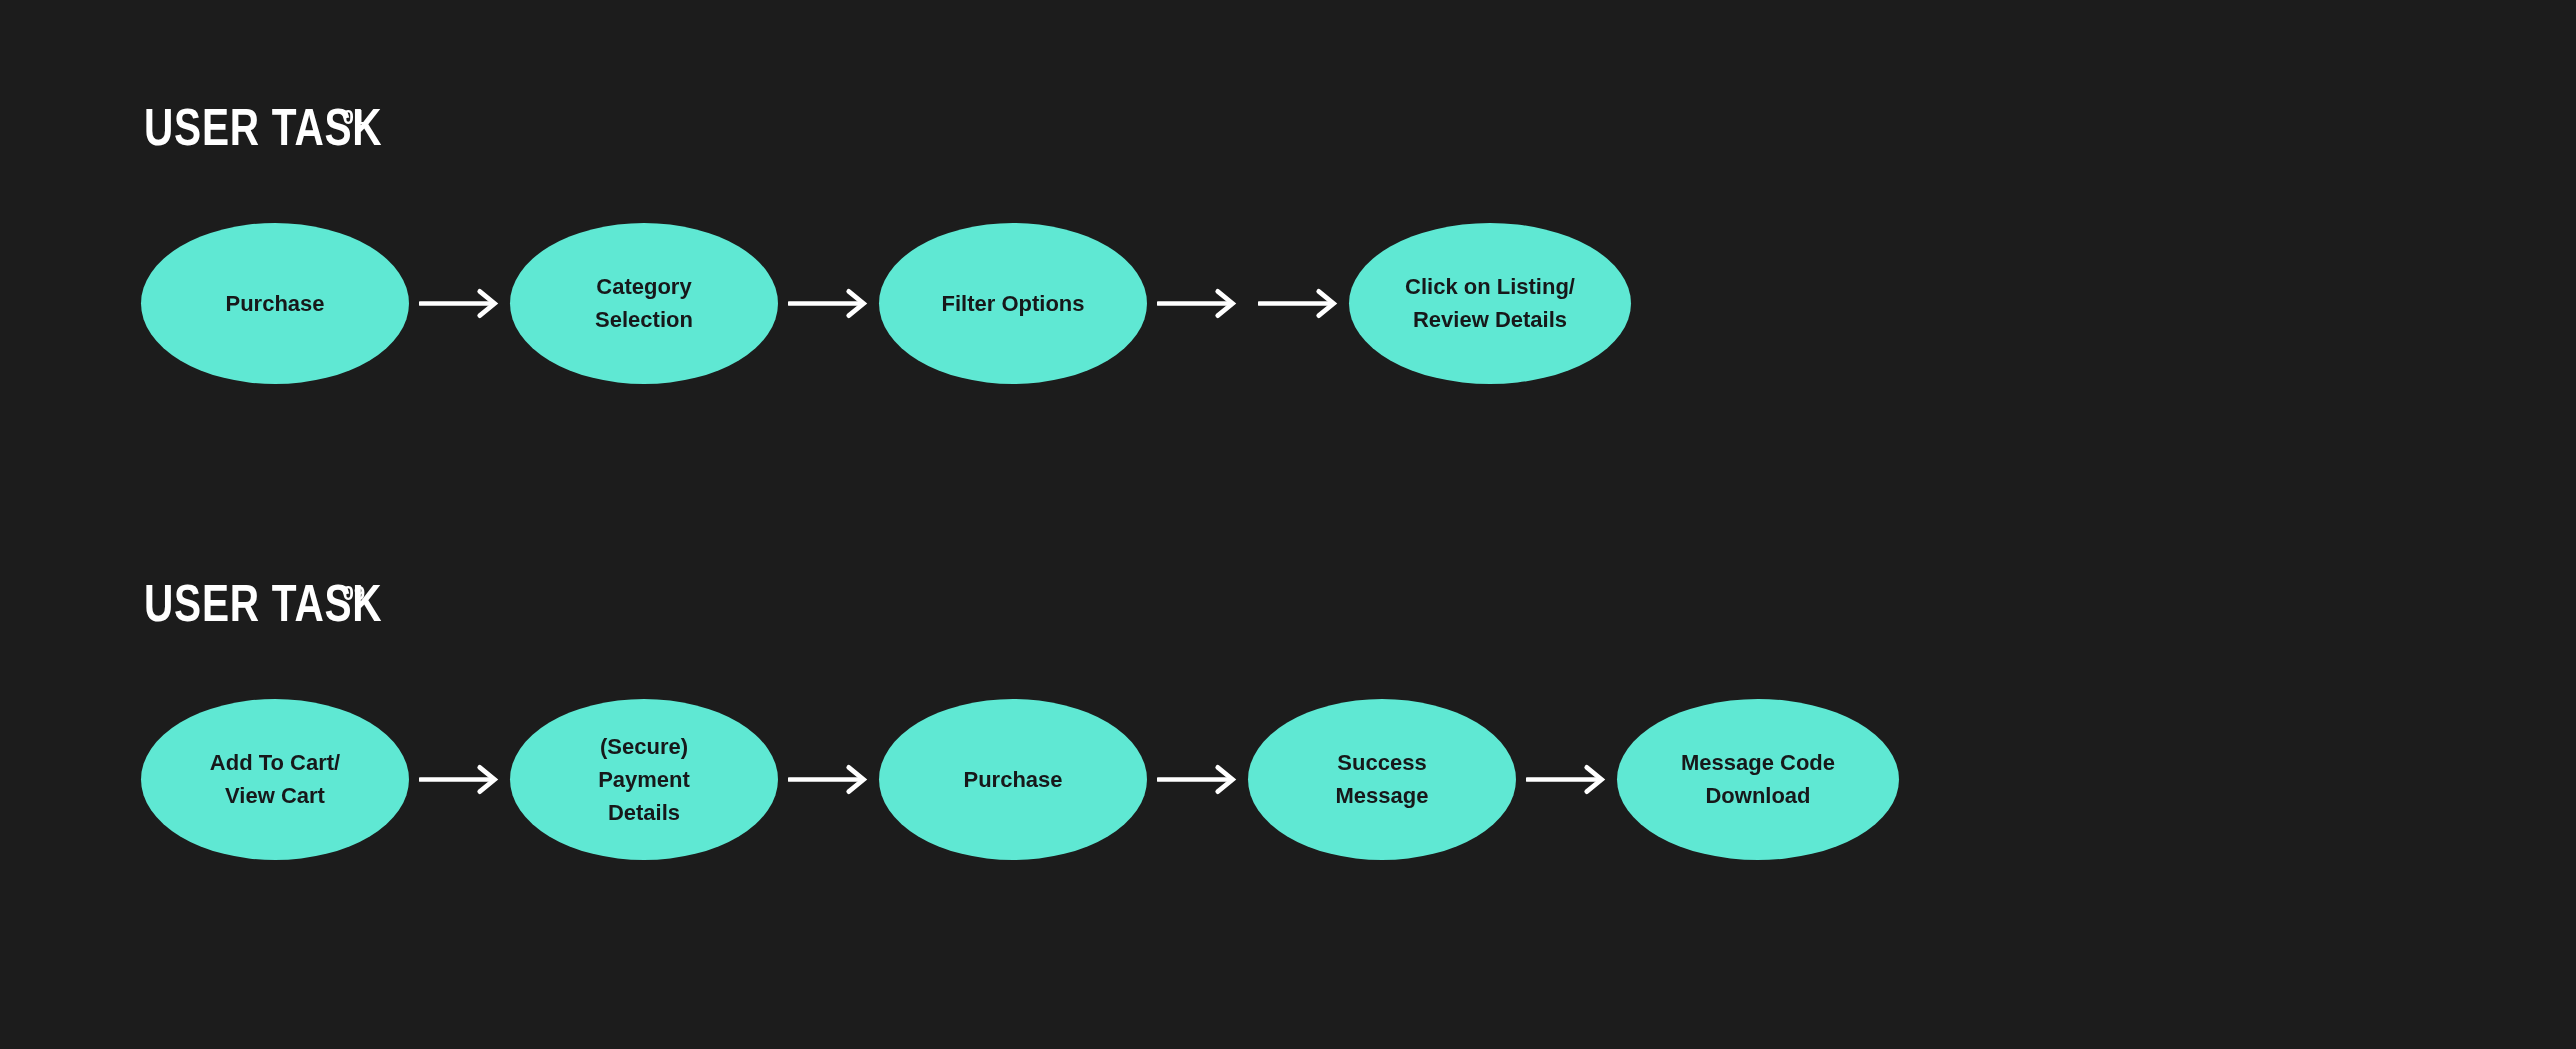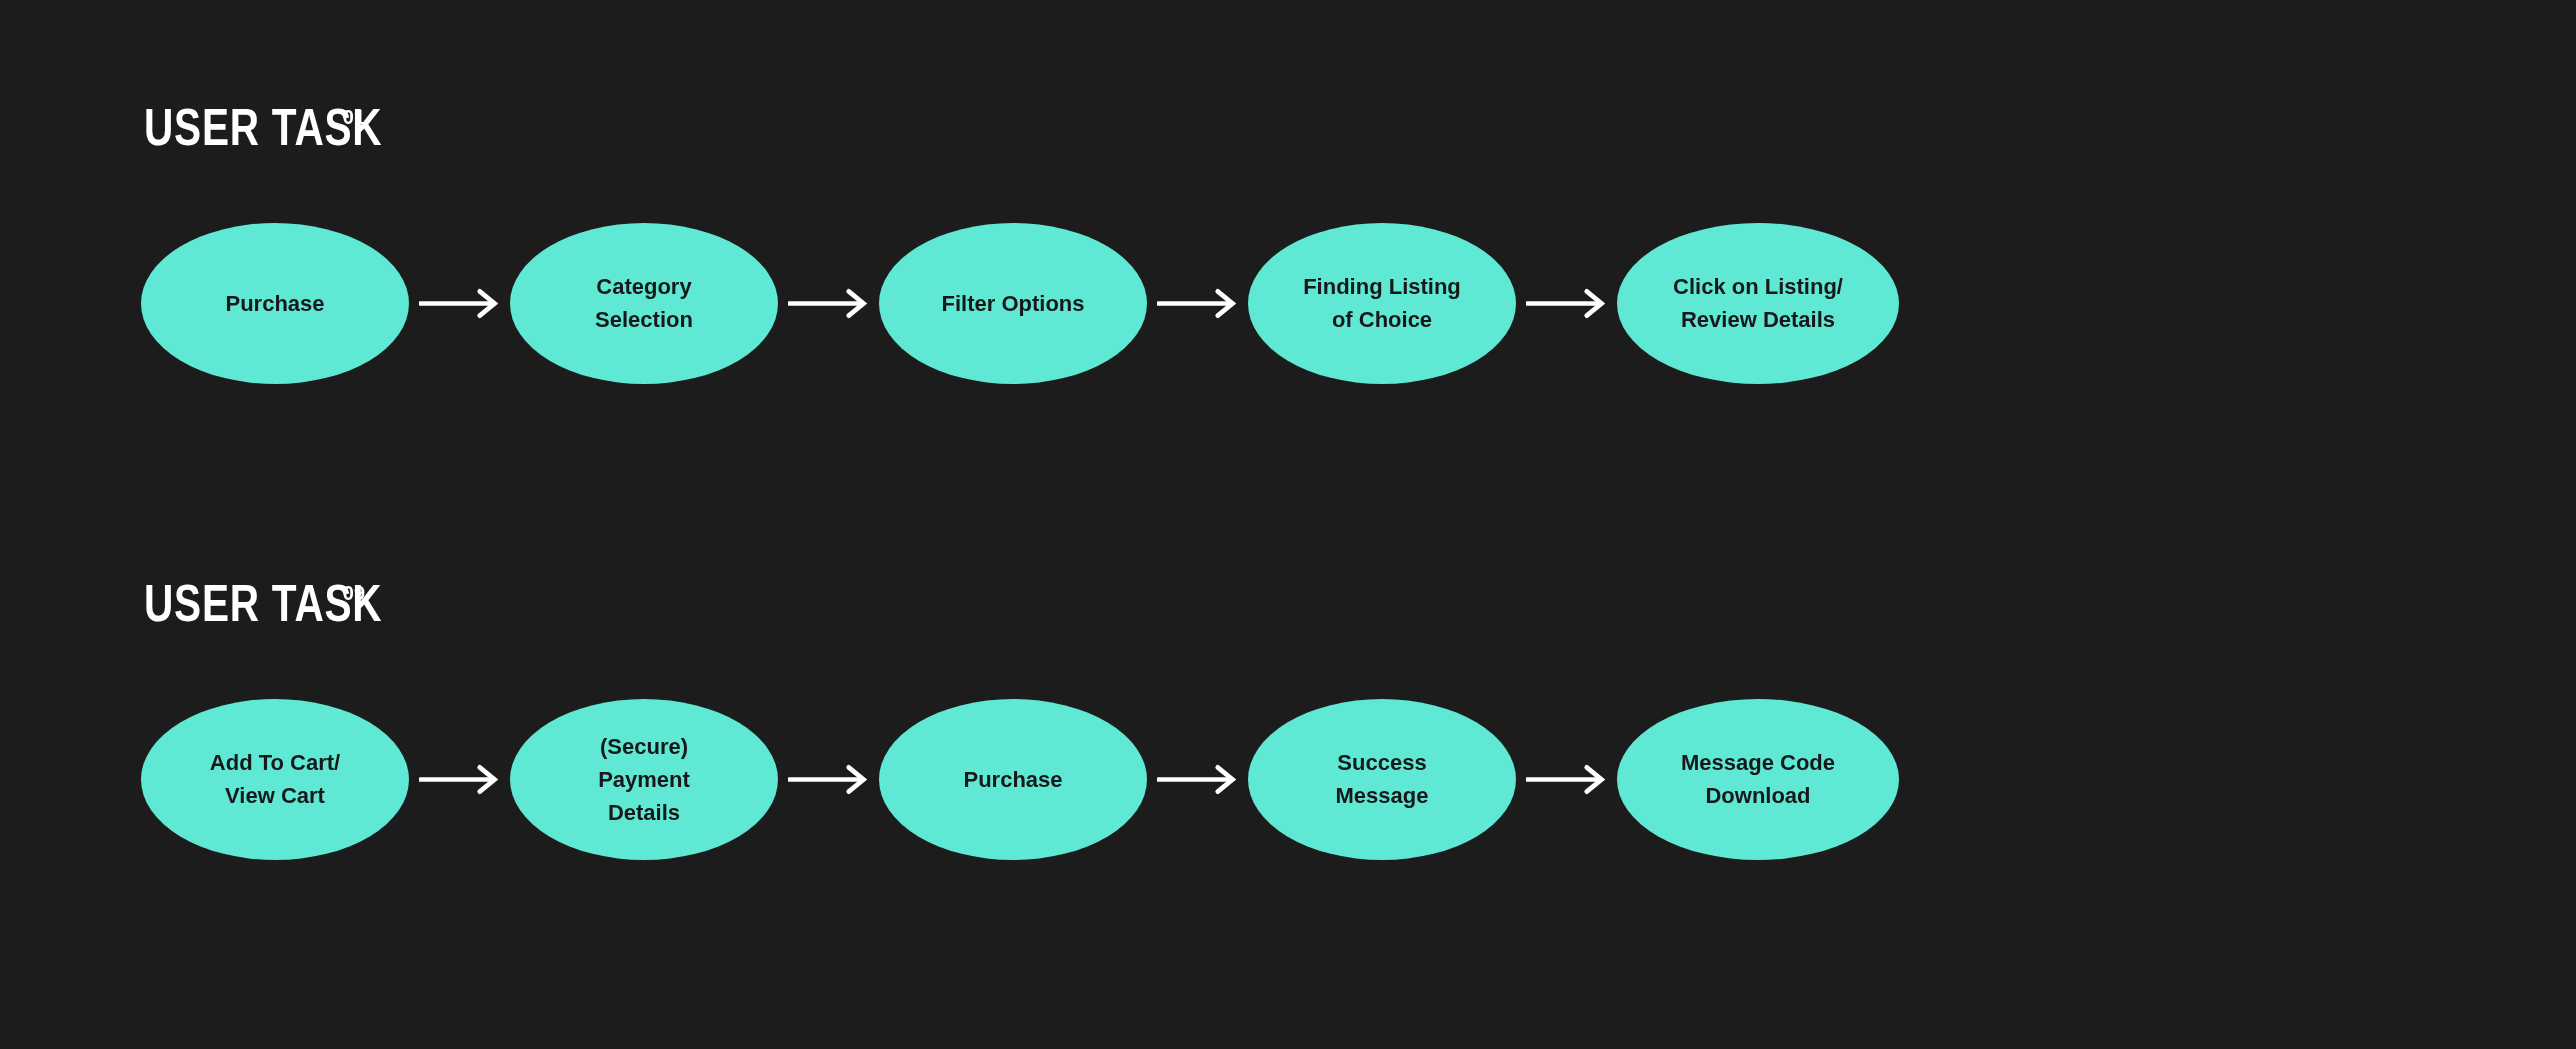--- a/index.html
+++ b/index.html
@@ -152,24 +152,20 @@
         <span class="node-label">Filter Options</span>
       </div>
 
       <div class="arrow">
         <svg width="81" height="31" viewBox="0 0 120 46" aria-hidden="true">
           <line x1="2" y1="23" x2="104" y2="23" stroke="#ffffff" stroke-width="7" stroke-linecap="round"></line>
           <polyline points="90,5 112,23 90,41" fill="none" stroke="#ffffff" stroke-width="7" stroke-linecap="round" stroke-linejoin="miter"></polyline>
         </svg>
       </div>
 
-      <div class="node node-w4">
-        <span class="node-label">Finding Listing
-of Choice</span>
-      </div>
 
       <div class="arrow">
         <svg width="81" height="31" viewBox="0 0 120 46" aria-hidden="true">
           <line x1="2" y1="23" x2="104" y2="23" stroke="#ffffff" stroke-width="7" stroke-linecap="round"></line>
           <polyline points="90,5 112,23 90,41" fill="none" stroke="#ffffff" stroke-width="7" stroke-linecap="round" stroke-linejoin="miter"></polyline>
         </svg>
       </div>
 
       <div class="node node-w5">
         <span class="node-label">Click on Listing/

